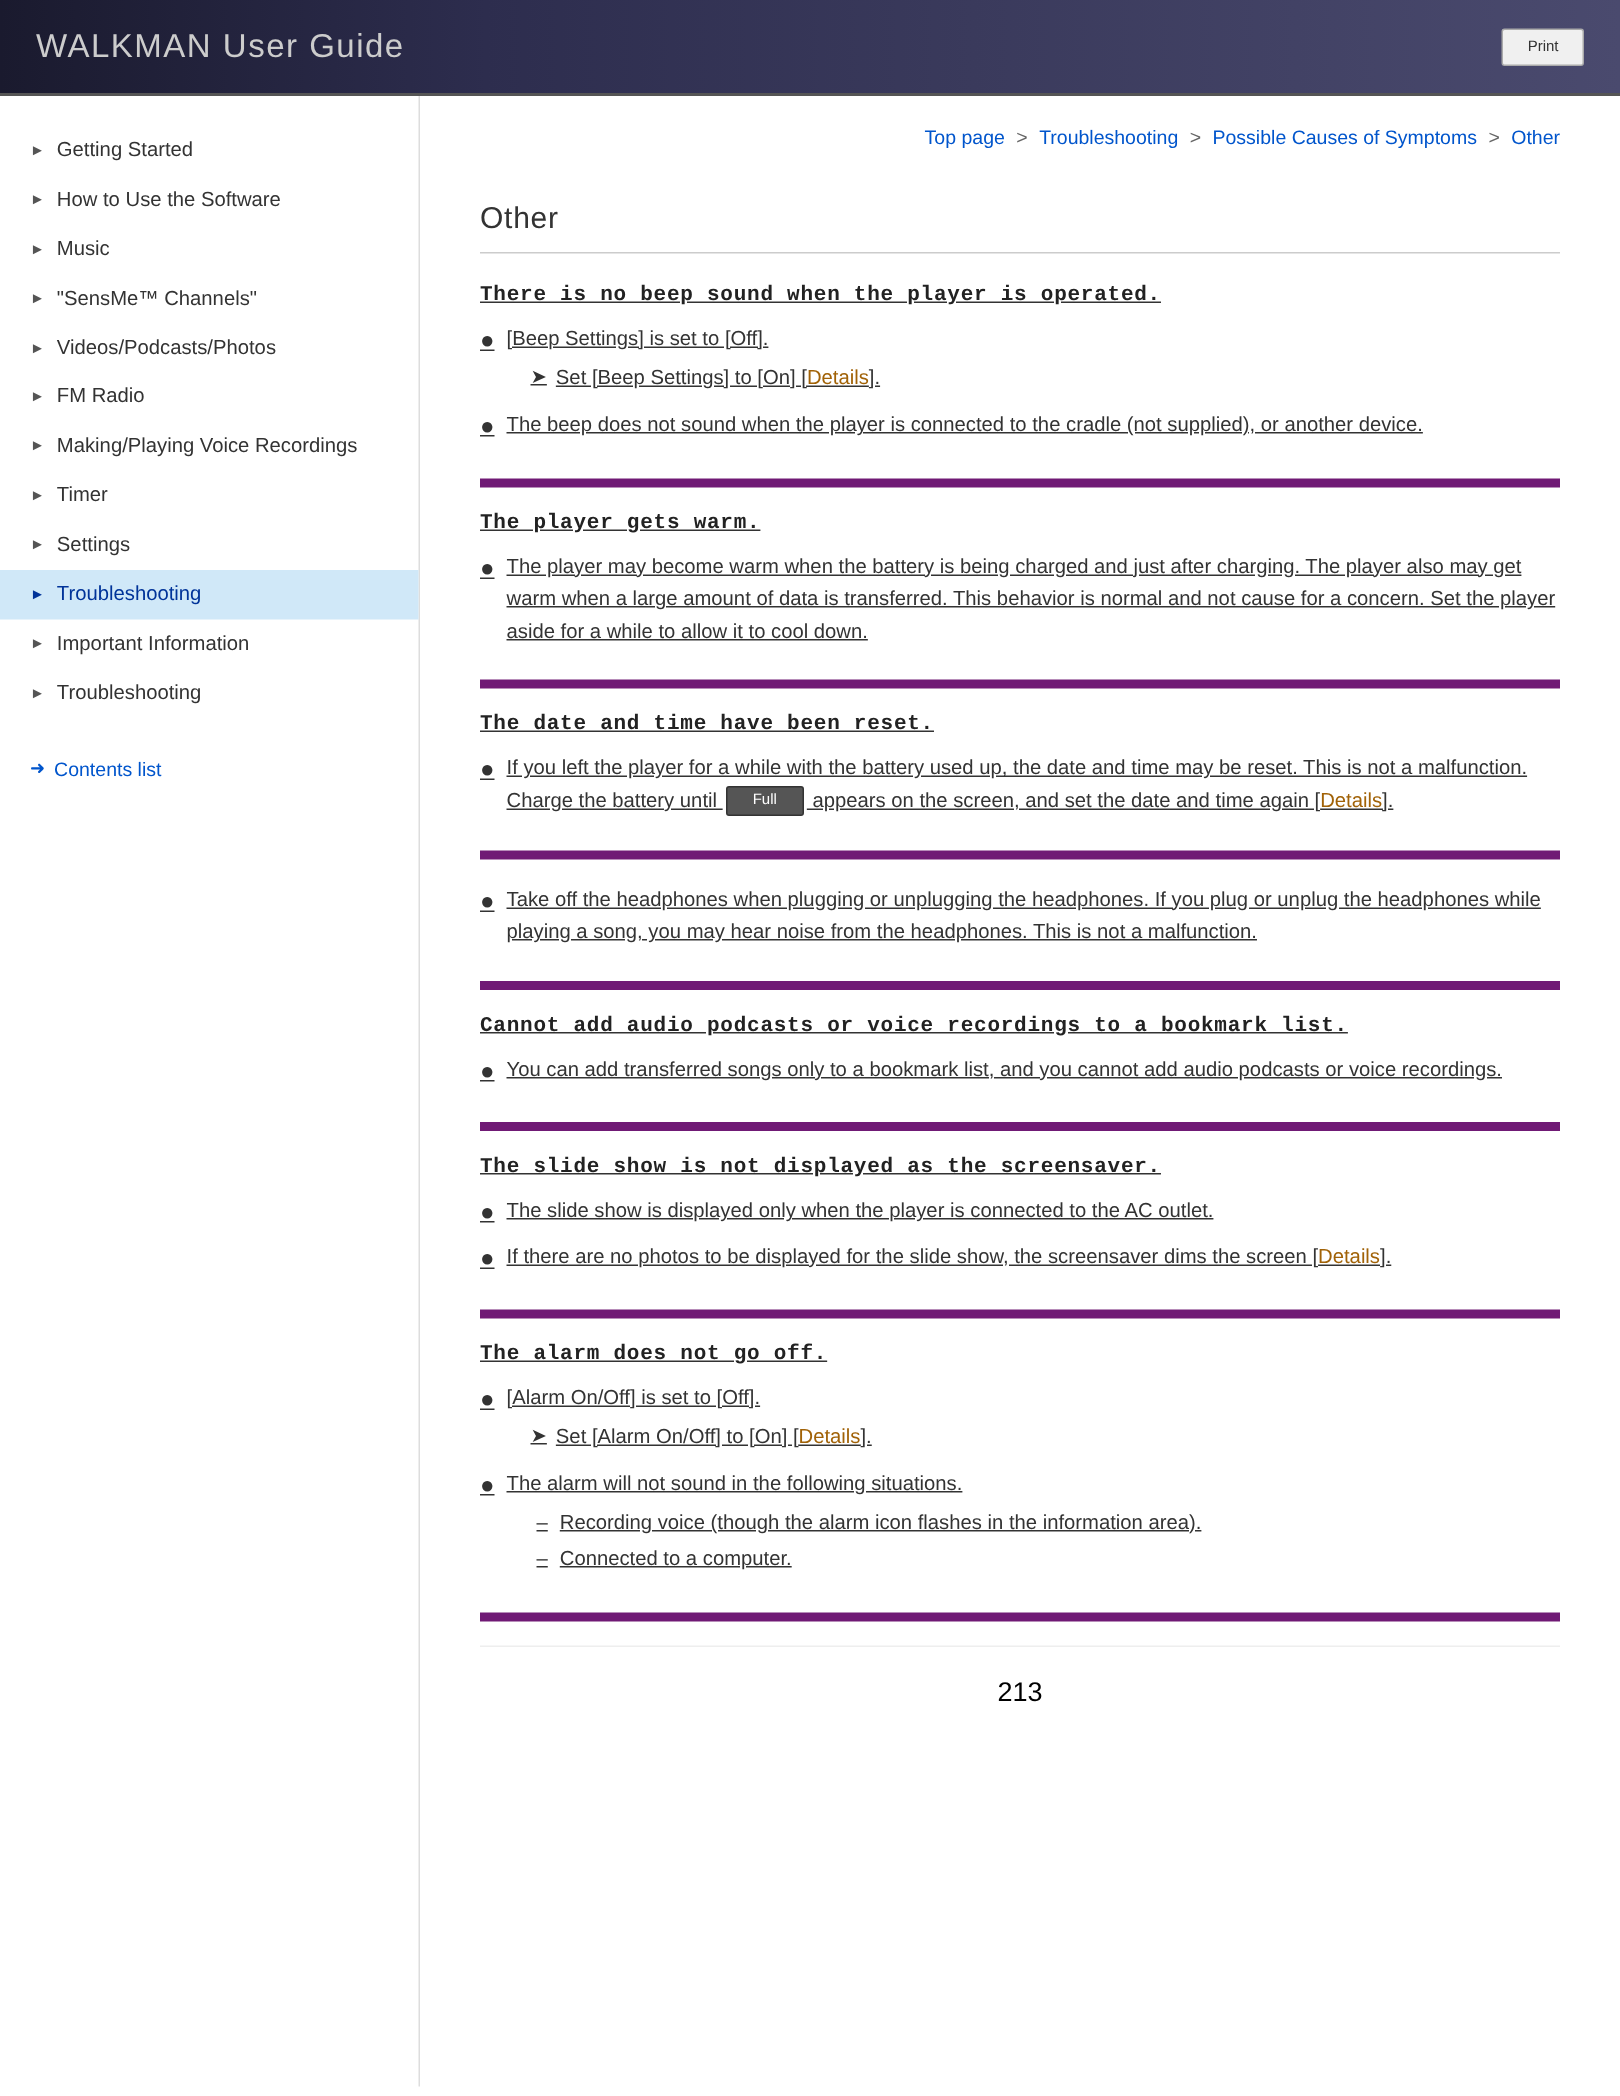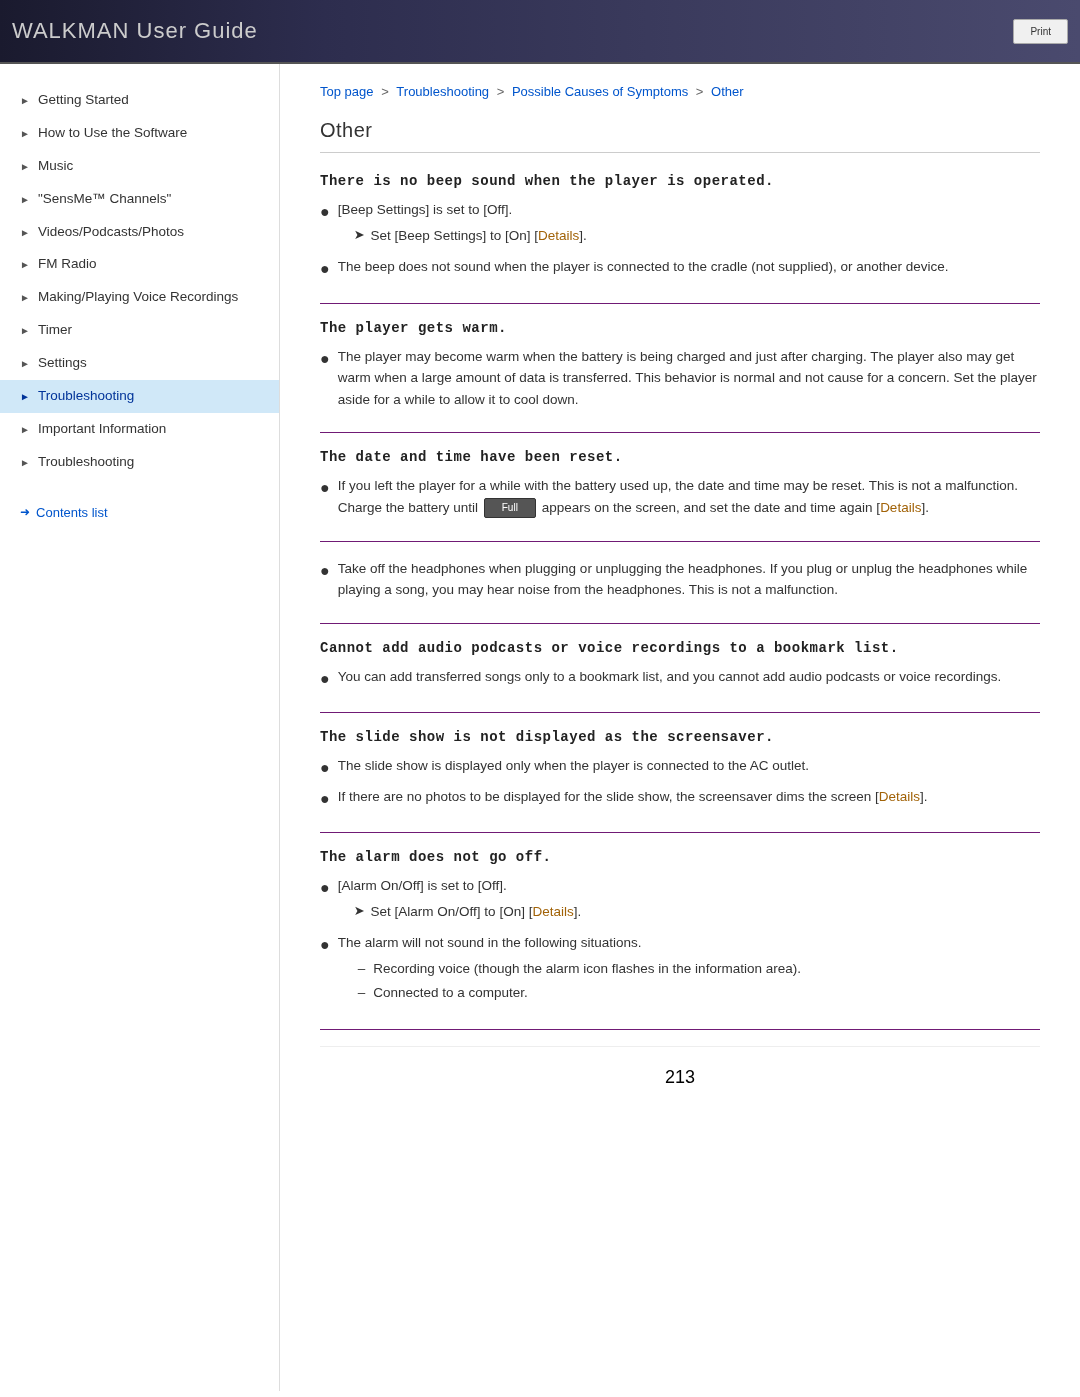--- a/index.html
+++ b/index.html
@@ -8,21 +8,21 @@
       font-size: 14px;
       color: #333;
       background: #fff;
       width: 1080px;
       min-height: 1397px;
     }
 
     
     .header {
       background: linear-gradient(to right, #1a1a2e 0%, #2d2d4e 30%, #3a3a5c 60%, #4a4a6e 100%);
-      padding: 18px 12px;
+      padding: 18px 24px;
       display: flex;
       align-items: center;
       justify-content: space-between;
       border-bottom: 2px solid #555;
     }
     .header-title {
       color: #fff;
       font-size: 22px;
       font-weight: bold;
       letter-spacing: 1px;
@@ -98,22 +98,22 @@
     
     .main {
       flex: 1;
       padding: 20px 40px 40px 40px;
     }
 
     
     .breadcrumb {
       font-size: 13px;
       color: #0055cc;
-      margin-bottom: 20px;
-      text-align: left;
+      margin-bottom: 36px;
+      text-align: right;
     }
     .breadcrumb a {
       color: #0055cc;
       text-decoration: none;
       cursor: pointer;
     }
     .breadcrumb .sep { color: #666; margin: 0 4px; }
 
     
     .page-title {
@@ -121,23 +121,24 @@
       font-weight: normal;
       color: #333;
       border-bottom: 1px solid #ccc;
       padding-bottom: 10px;
       margin-bottom: 20px;
       letter-spacing: 0.5px;
     }
 
     
     .section {
-      border-bottom: 1px solid #701a75;
+      border-bottom: 6px solid #701a75;
       padding-bottom: 16px;
       margin-bottom: 16px;
+      text-decoration: underline;
     }
     .section-title {
       font-size: 14px;
       font-weight: bold;
       font-family: 'Courier New', monospace;
       letter-spacing: 0.5px;
       margin-bottom: 10px;
       color: #222;
     }
     .section-body {

